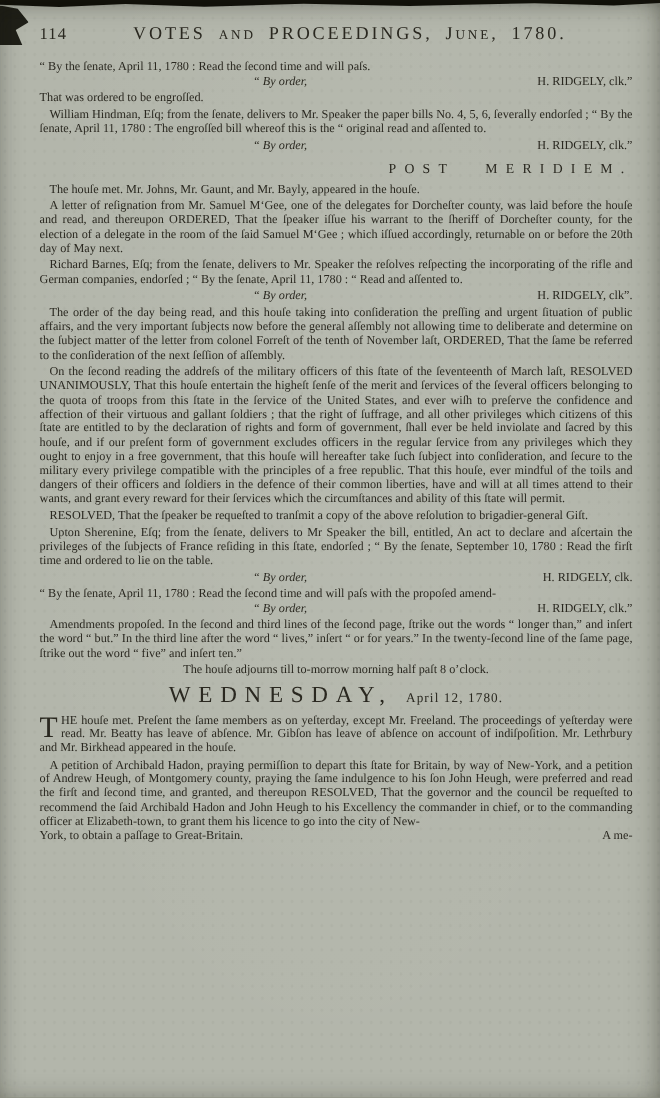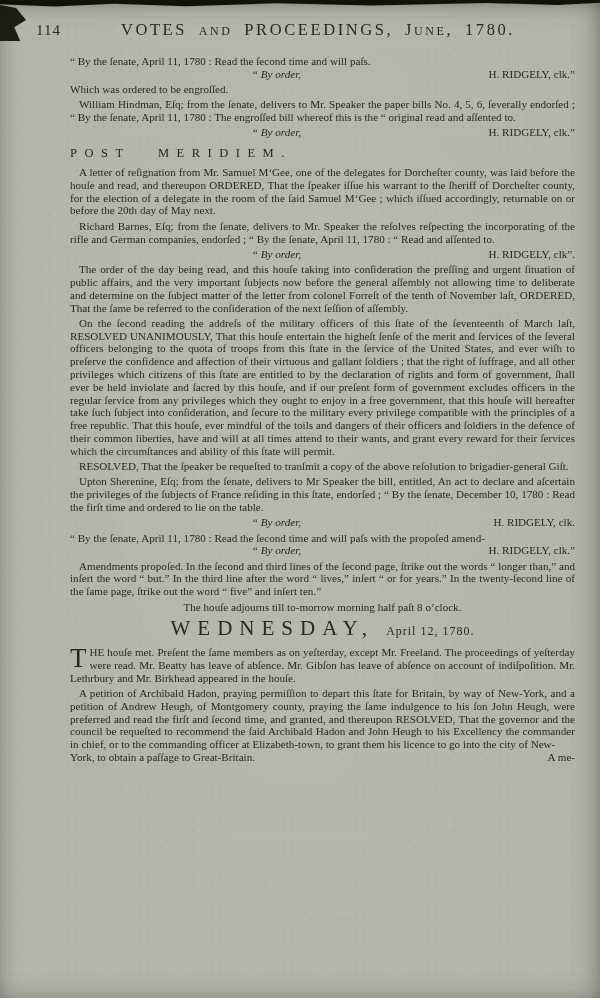--- a/index.html
+++ b/index.html
@@ -39,32 +39,32 @@
 
   .running-head { display:flex; align-items:baseline; margin-bottom:15px; }
   .pageno { font-size:15px; letter-spacing:1px; }
   .head-title {
     flex:1; text-align:center;
     font-variant:small-caps;
     font-size:16.5px; letter-spacing:2.6px; word-spacing:5px;
     white-space:nowrap;
   }
 
-  .bodytext { font-size:11.1px; line-height:12.8px;margin-left:34px; }
+  .bodytext { font-size:11.1px; line-height:12.8px; }
   .bodytext p { margin:0 0 2.5px; text-indent:9px; text-align:justify; }
   .bodytext p.noindent { text-indent:0; }
   .bodytext p.tight { margin-bottom:0; }
   .bodytext p.center { text-align:center; text-indent:0; }
 
   .byorder { display:flex; margin:0 0 2.5px;gap:34px; }
   .byorder .order { margin-left:36%; font-style:italic; }
   .byorder .sig { margin-left:auto; }
 
   .heading-pm {
-    font-size:12.5px; font-weight:normal; text-align:left;
+    font-size:12.5px; font-weight:normal; text-align:right;
     letter-spacing:7.5px; word-spacing:17px;
     margin:8px 0 6px;
   }
   .heading-wed { font-weight:normal; text-align:center; margin:9px 0 8px; }
   .wed-day { font-size:21px; letter-spacing:7px; }
   .wed-date { font-size:12px; letter-spacing:1px; margin-left:12px; }
 
   .dropcap {
     float:left; font-size:27px; line-height:22px;
     padding:1px 3px 0 0;
@@ -87,49 +87,50 @@
 
     <div class="bodytext">
 
       <p class="noindent tight">“ By the ſenate, April 11, 1780 : Read the ſecond time and will paſs.</p>
 
       <div class="byorder">
         <span class="order">“ By order,</span>
         <span class="sig">H. RIDGELY, clk.”</span>
       </div>
 
-      <p class="noindent">Which was ordered to be engroſſed.</p>
+      <p class="noindent">That was ordered to be engroſſed.</p>
 
       <p>William Hindman, Eſq; from the ſenate, delivers to Mr. Speaker the paper bills No. 4, 5, 6, ſeverally endorſed ; “ By the ſenate, April 11, 1780 : The engroſſed bill whereof this is the “ original read and aſſented to.</p>
 
       <div class="byorder">
         <span class="order">“ By order,</span>
         <span class="sig">H. RIDGELY, clk.”</span>
       </div>
 
 
       <h2 class="heading-pm">POST MERIDIEM.</h2>
 
+      <p>The houſe met. Mr. Johns, Mr. Gaunt, and Mr. Bayly, appeared in the houſe.</p>
 
       <p>A letter of reſignation from Mr. Samuel M‘Gee, one of the delegates for Dorcheſter county, was laid before the houſe and read, and thereupon ORDERED, That the ſpeaker iſſue his warrant to the ſheriff of Dorcheſter county, for the election of a delegate in the room of the ſaid Samuel M‘Gee ; which iſſued accordingly, returnable on or before the 20th day of May next.</p>
 
       <p>Richard Barnes, Eſq; from the ſenate, delivers to Mr. Speaker the reſolves reſpecting the incorporating of the rifle and German companies, endorſed ; “ By the ſenate, April 11, 1780 : “ Read and aſſented to.</p>
 
       <div class="byorder">
         <span class="order">“ By order,</span>
         <span class="sig">H. RIDGELY, clk”.</span>
       </div>
 
       <p>The order of the day being read, and this houſe taking into conſideration the preſſing and urgent ſituation of public affairs, and the very important ſubjects now before the general aſſembly not allowing time to deliberate and determine on the ſubject matter of the letter from colonel Forreſt of the tenth of November laſt, ORDERED, That the ſame be referred to the conſideration of the next ſeſſion of aſſembly.</p>
 
       <p>On the ſecond reading the addreſs of the military officers of this ſtate of the ſeventeenth of March laſt, RESOLVED UNANIMOUSLY, That this houſe entertain the higheſt ſenſe of the merit and ſervices of the ſeveral officers belonging to the quota of troops from this ſtate in the ſervice of the United States, and ever wiſh to preſerve the confidence and affection of their virtuous and gallant ſoldiers ; that the right of ſuffrage, and all other privileges which citizens of this ſtate are entitled to by the declaration of rights and form of government, ſhall ever be held inviolate and ſacred by this houſe, and if our preſent form of government excludes officers in the regular ſervice from any privileges which they ought to enjoy in a free government, that this houſe will hereafter take ſuch ſubject into conſideration, and ſecure to the military every privilege compatible with the principles of a free republic. That this houſe, ever mindful of the toils and dangers of their officers and ſoldiers in the defence of their common liberties, have and will at all times attend to their wants, and grant every reward for their ſervices which the circumſtances and ability of this ſtate will permit.</p>
 
       <p>RESOLVED, That the ſpeaker be requeſted to tranſmit a copy of the above reſolution to brigadier-general Giſt.</p>
 
-      <p>Upton Sherenine, Eſq; from the ſenate, delivers to Mr Speaker the bill, entitled, An act to declare and aſcertain the privileges of the ſubjects of France reſiding in this ſtate, endorſed ; “ By the ſenate, December 10, 1780 : Read the firſt time and ordered to lie on the table.</p>
+      <p>Upton Sherenine, Eſq; from the ſenate, delivers to Mr Speaker the bill, entitled, An act to declare and aſcertain the privileges of the ſubjects of France reſiding in this ſtate, endorſed ; “ By the ſenate, September 10, 1780 : Read the firſt time and ordered to lie on the table.</p>
 
       <div class="byorder">
         <span class="order">“ By order,</span>
         <span class="sig">H. RIDGELY, clk.</span>
       </div>
 
       <p class="noindent tight">“ By the ſenate, April 11, 1780 : Read the ſecond time and will paſs with the propoſed amend-</p>
 
       <div class="byorder">
         <span class="order">“ By order,</span>

